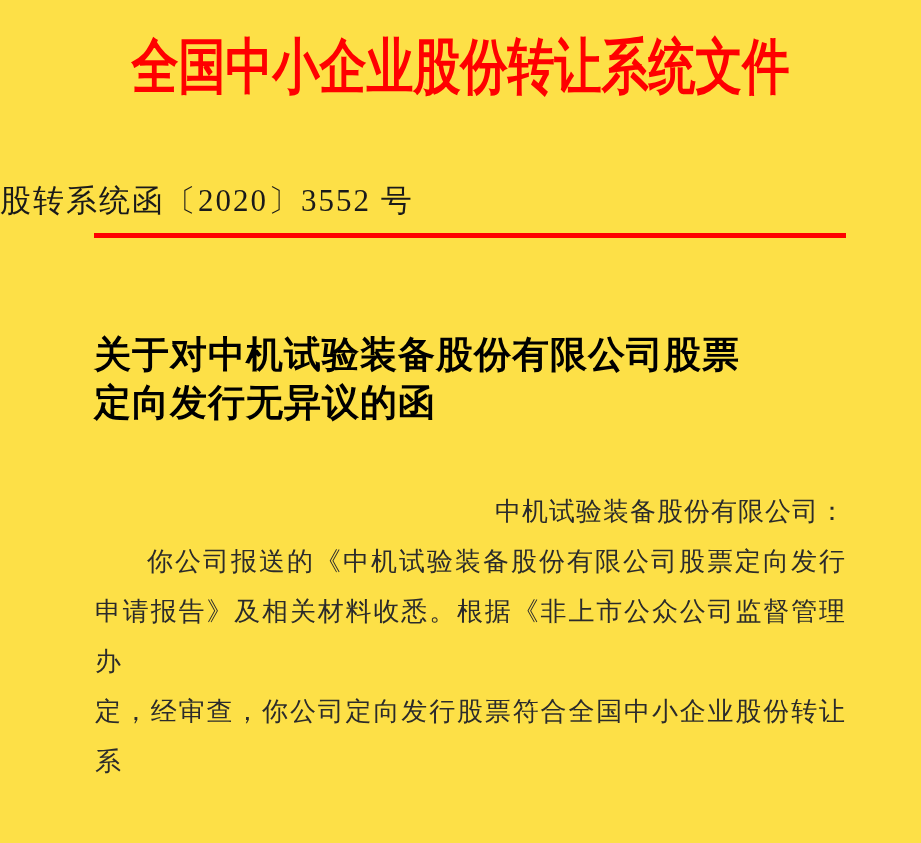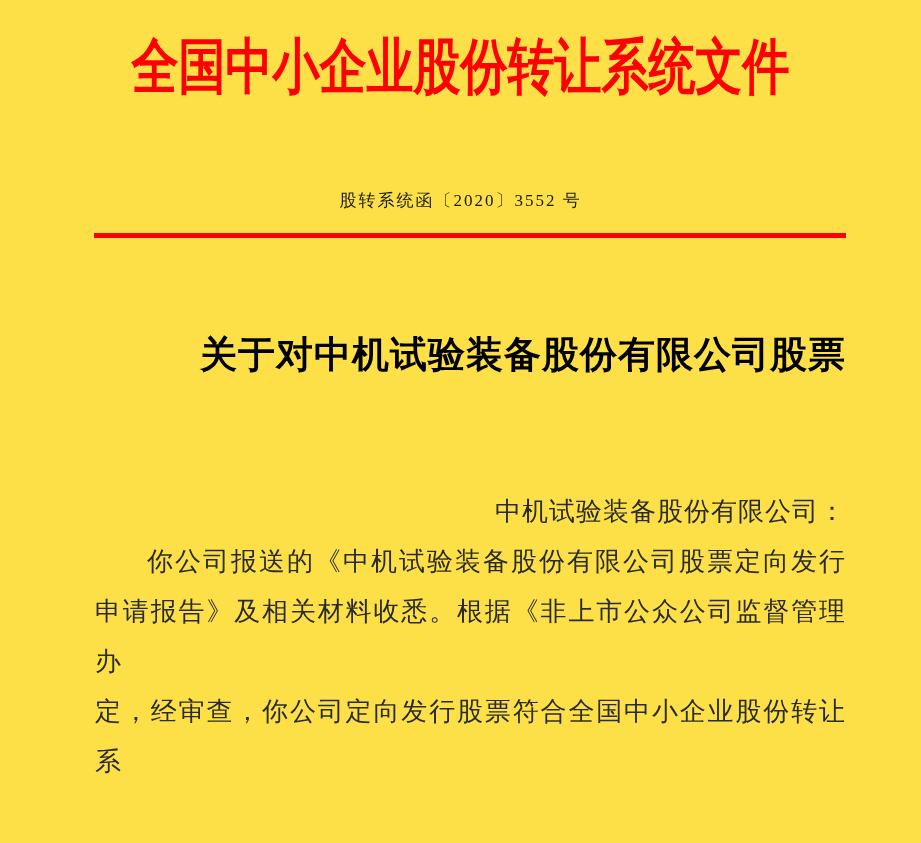--- a/index.html
+++ b/index.html
@@ -30,41 +30,40 @@
     letter-spacing: 0px;
     transform: scaleY(1.28);
     transform-origin: 50% 50%;
     white-space: nowrap;
   }
   .doc-number {
     position: absolute;
     top: 186px;
     left: 0;
     width: 100%;
-    text-align: center;
-    font-size: 17px;
+    font-size: 31px;
     line-height: 30px;
     letter-spacing: 2px;
     color: #1a1a1a;
   }
   .red-divider {
     position: absolute;
     top: 233px;
     left: 94px;
     width: 752px;
     height: 5px;
     background: #ff0000;
   }
   .letter-title {
     position: absolute;
     top: 331px;
     left: 94px;
     width: 752px;
     margin: 0;
-    text-align: right;
+    text-align: left;
     font-size: 37px;
     font-weight: 700;
     line-height: 48px;
     letter-spacing: 1px;
     color: #000000;
   }
   .letter-title .title-line {
     display: block;
   }
   .letter-body {
@@ -98,20 +97,21 @@
 <div class="page">
 
   <div class="org-title">全国中小企业股份转让系统文件</div>
 
   <div class="doc-number">股转系统函〔2020〕3552 号</div>
 
   <div class="red-divider"></div>
 
   <h1 class="letter-title">
     <span class="title-line">关于对中机试验装备股份有限公司股票</span>
+    <span class="title-line">定向发行无异议的函</span>
   </h1>
 
   <div class="letter-body">
     <div class="body-line plain">中机试验装备股份有限公司：</div>
     <div class="body-line justify indent">你公司报送的《中机试验装备股份有限公司股票定向发行</div>
     <div class="body-line justify">申请报告》及相关材料收悉。根据《非上市公众公司监督管理办</div>
     <div class="body-line justify">定，经审查，你公司定向发行股票符合全国中小企业股份转让系</div>
 
   </div>
 

